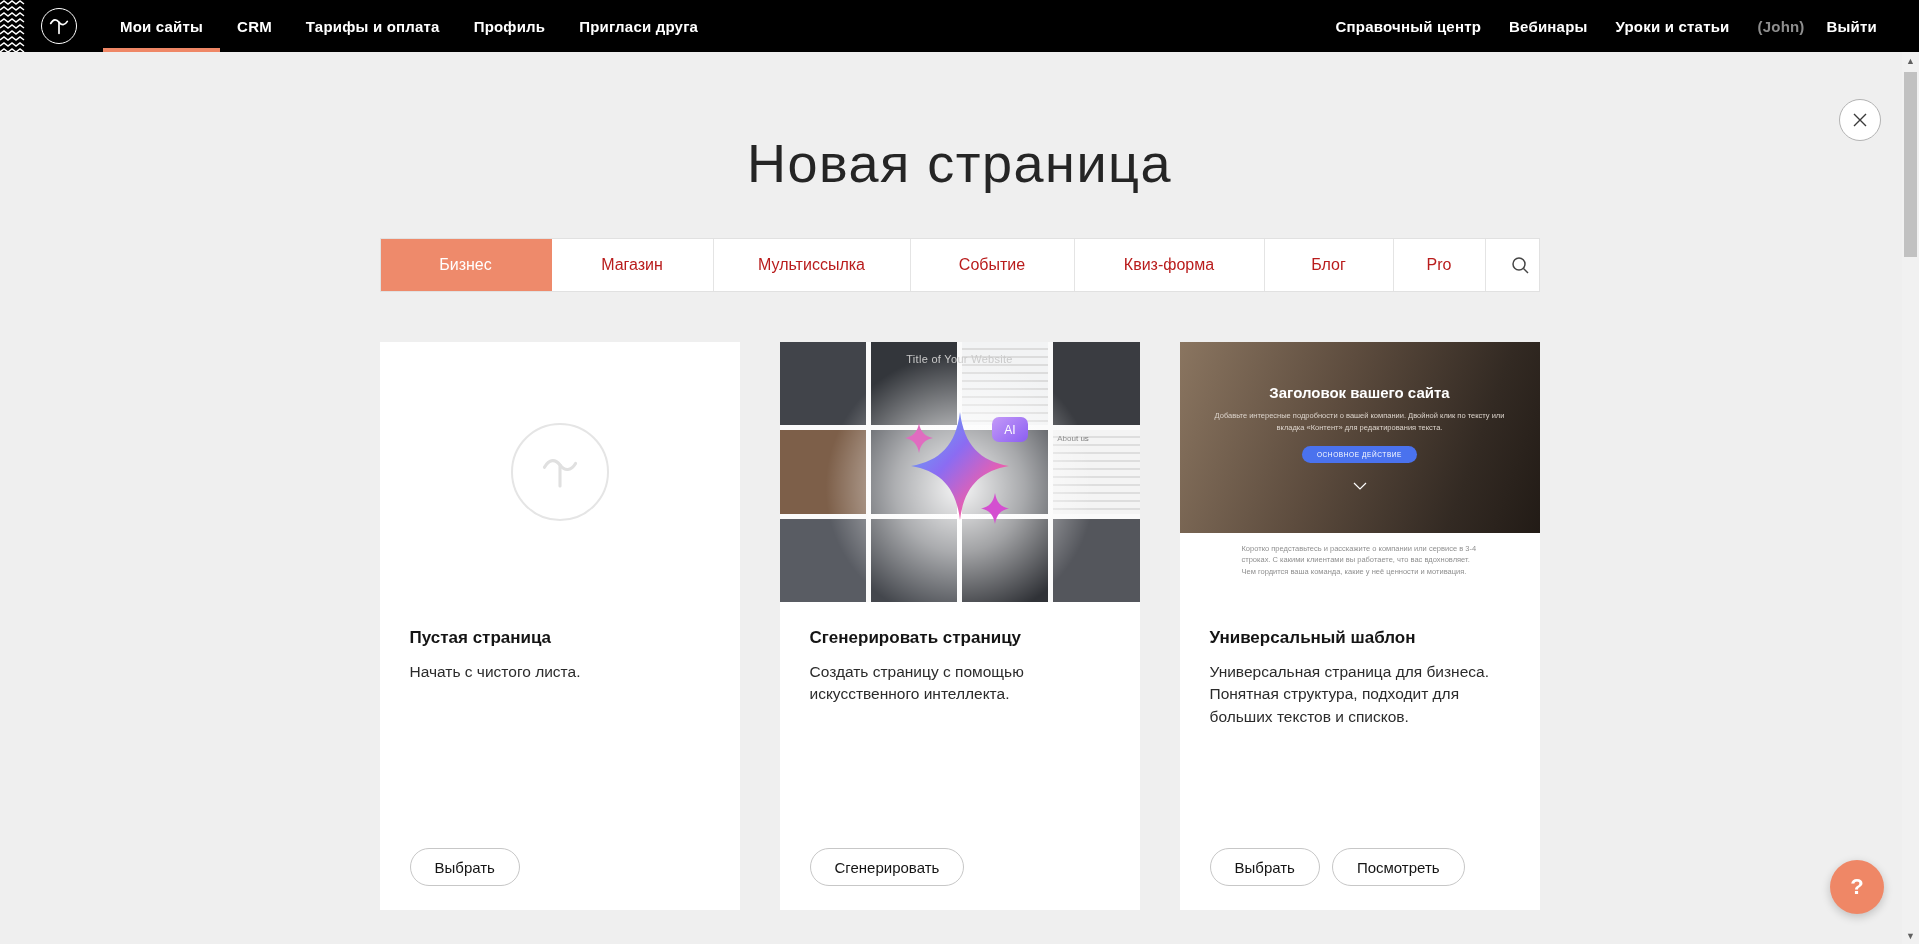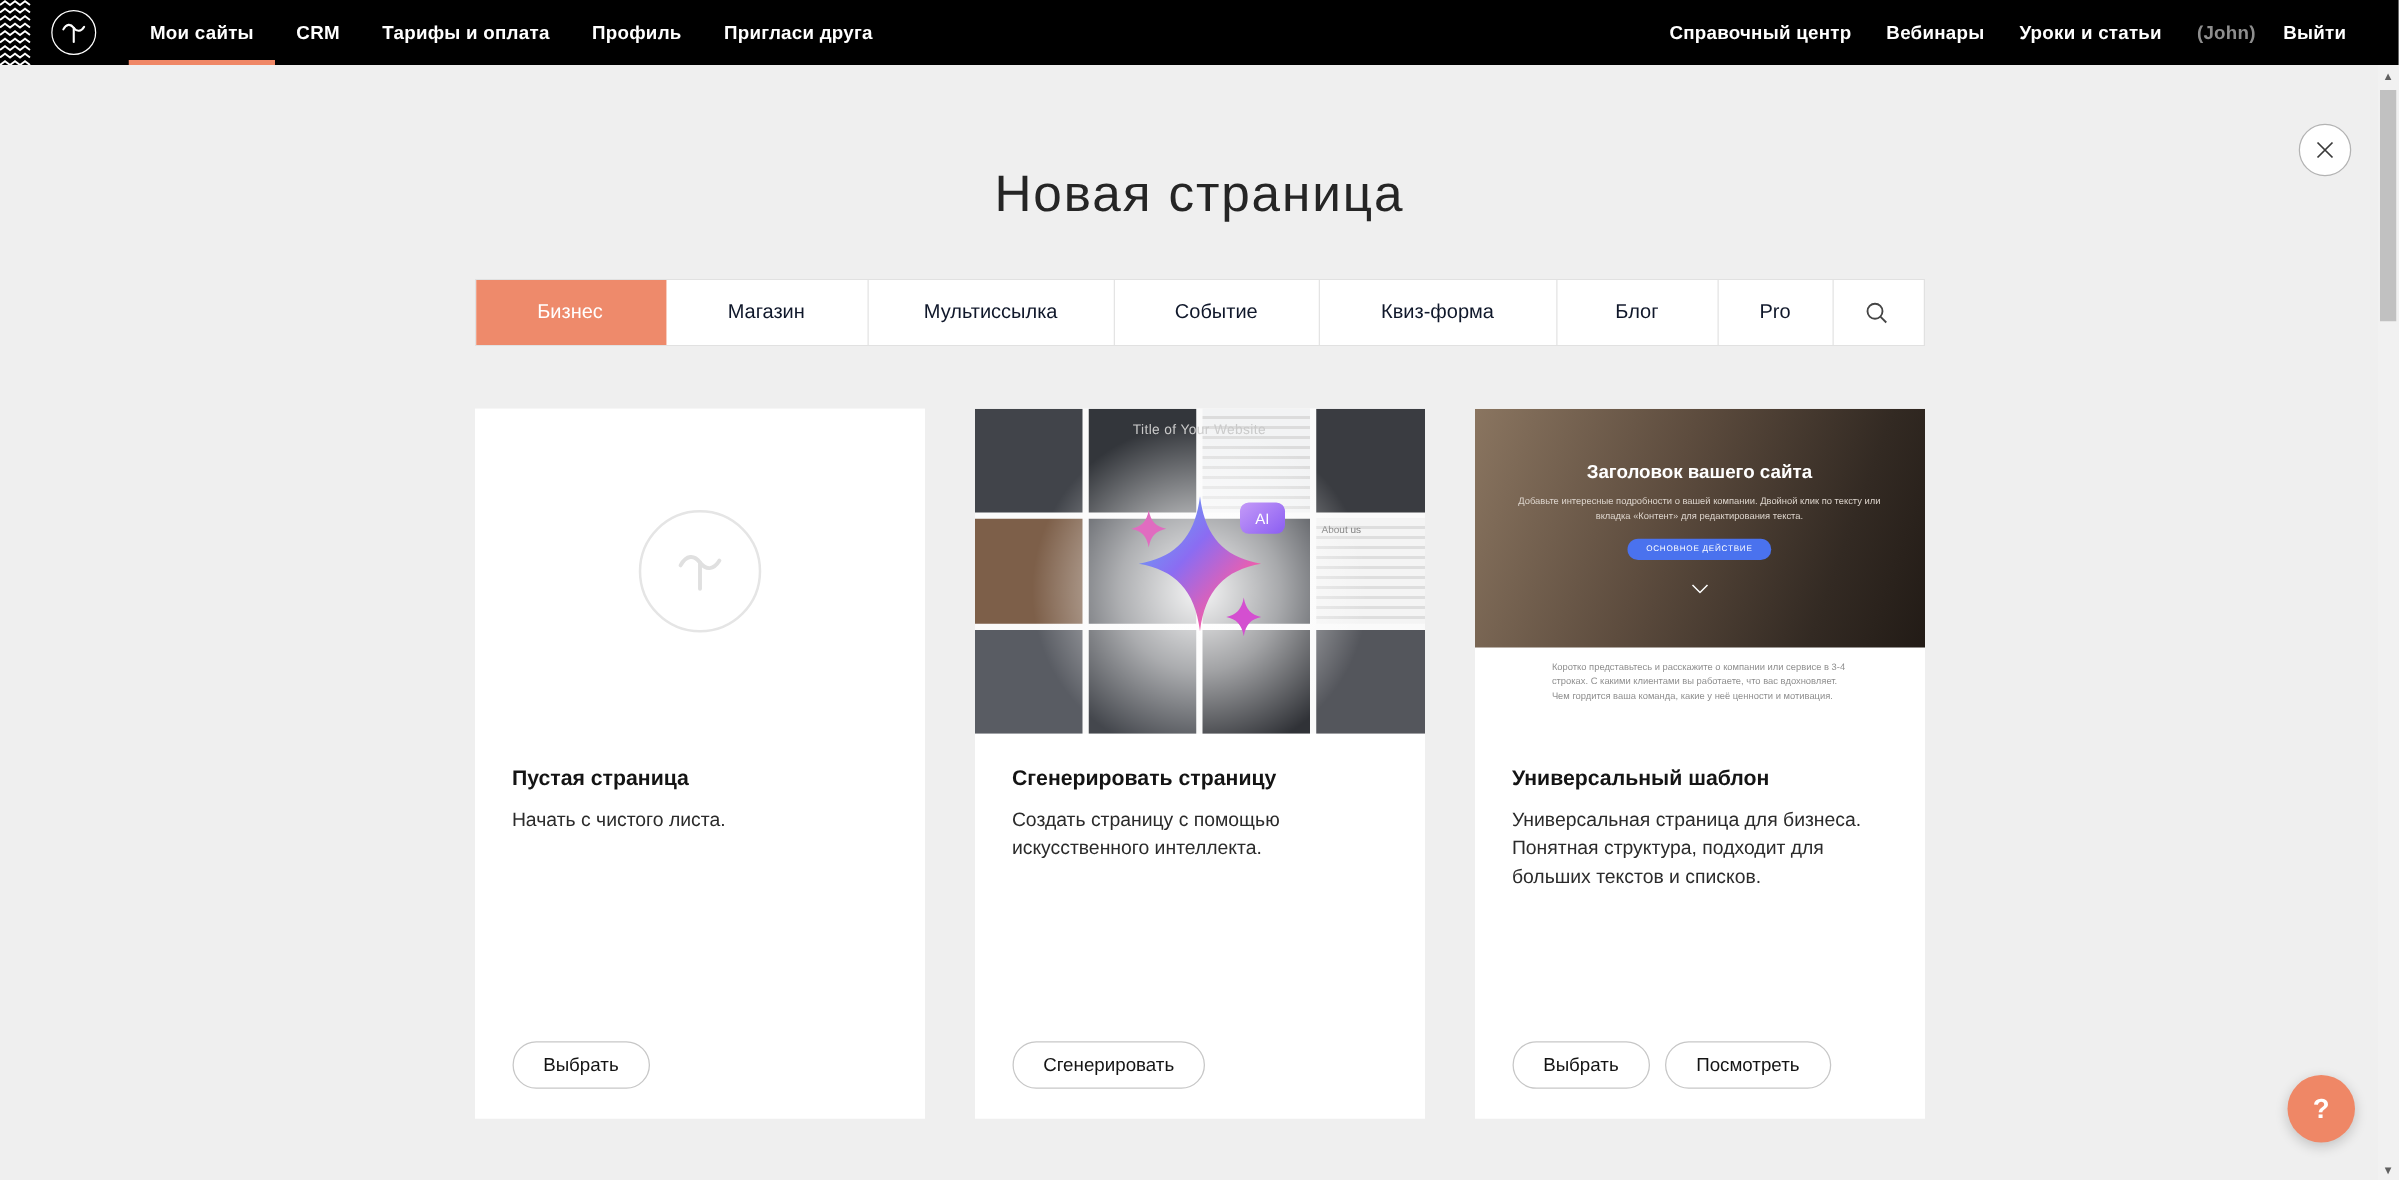--- a/index.html
+++ b/index.html
@@ -20,33 +20,33 @@
     font-weight:700; color:#fff; text-decoration:none; position:relative;
     letter-spacing:.2px; cursor:pointer; white-space:nowrap; }
   .nav-item.active::after { content:""; position:absolute; left:0; right:0;
     bottom:0; height:4px; background:var(--accent); }
   .nav-right { margin-left:auto; display:flex; align-items:center; height:100%; }
   .nav-right .nav-item { padding:0 14px; }
   .user-name { color:#8e8e8e; font-weight:700; margin-right:22px; }
 
   
   .content { width:1160px; margin:0 auto; position:relative; }
-  .page-title { margin-top:80px; text-align:center; font-size:41px;
+  .page-title { margin-top:80px; text-align:center; font-size:54px;
     font-weight:200; color:#252525; letter-spacing:1.5px; }
   .page-subtitle { margin-top:28px; text-align:center; font-size:20px;
     color:#6f6f6f; font-weight:400; }
 
   .tabs { display:flex; margin-top:44px; height:54px; background:#fff;
     border:1px solid #e1e1e1; }
   .tab { display:flex; align-items:center; justify-content:center;
-    font-size:16px; color:#0f172a; border-right:1px solid #e4e4e4;
+    font-size:16px; color:#b91c1c; border-right:1px solid #e4e4e4;
     cursor:pointer; flex:0 0 auto; }
   .tab:last-child { border-right:none; }
   .tab.active { background:var(--tab-active); color:#fff; border-color:var(--tab-active); }
-  .tw1{width:152px}.tw2{width:162px}.tw3{width:197px}.tw4{width:190px}
+  .tw1{width:171px}.tw2{width:162px}.tw3{width:197px}.tw4{width:190px}
   .tw5{width:164px}.tw6{width:129px}.tw7{width:92px}.tw8{width:69px}
 
   
   .grid { display:grid; grid-template-columns:repeat(3,360px); column-gap:40px;
     row-gap:62px; margin-top:50px; }
   .card { background:#fff; height:568px; position:relative; }
   .card-img { height:260px; position:relative; overflow:hidden; background:#fff; }
   .card-body { padding:26px 30px 0 30px; }
   .card-title { font-size:17px; font-weight:700; color:#141414; }
   .card-desc { margin-top:13px; font-size:15.5px; line-height:1.45; color:#2b2b2b; }

